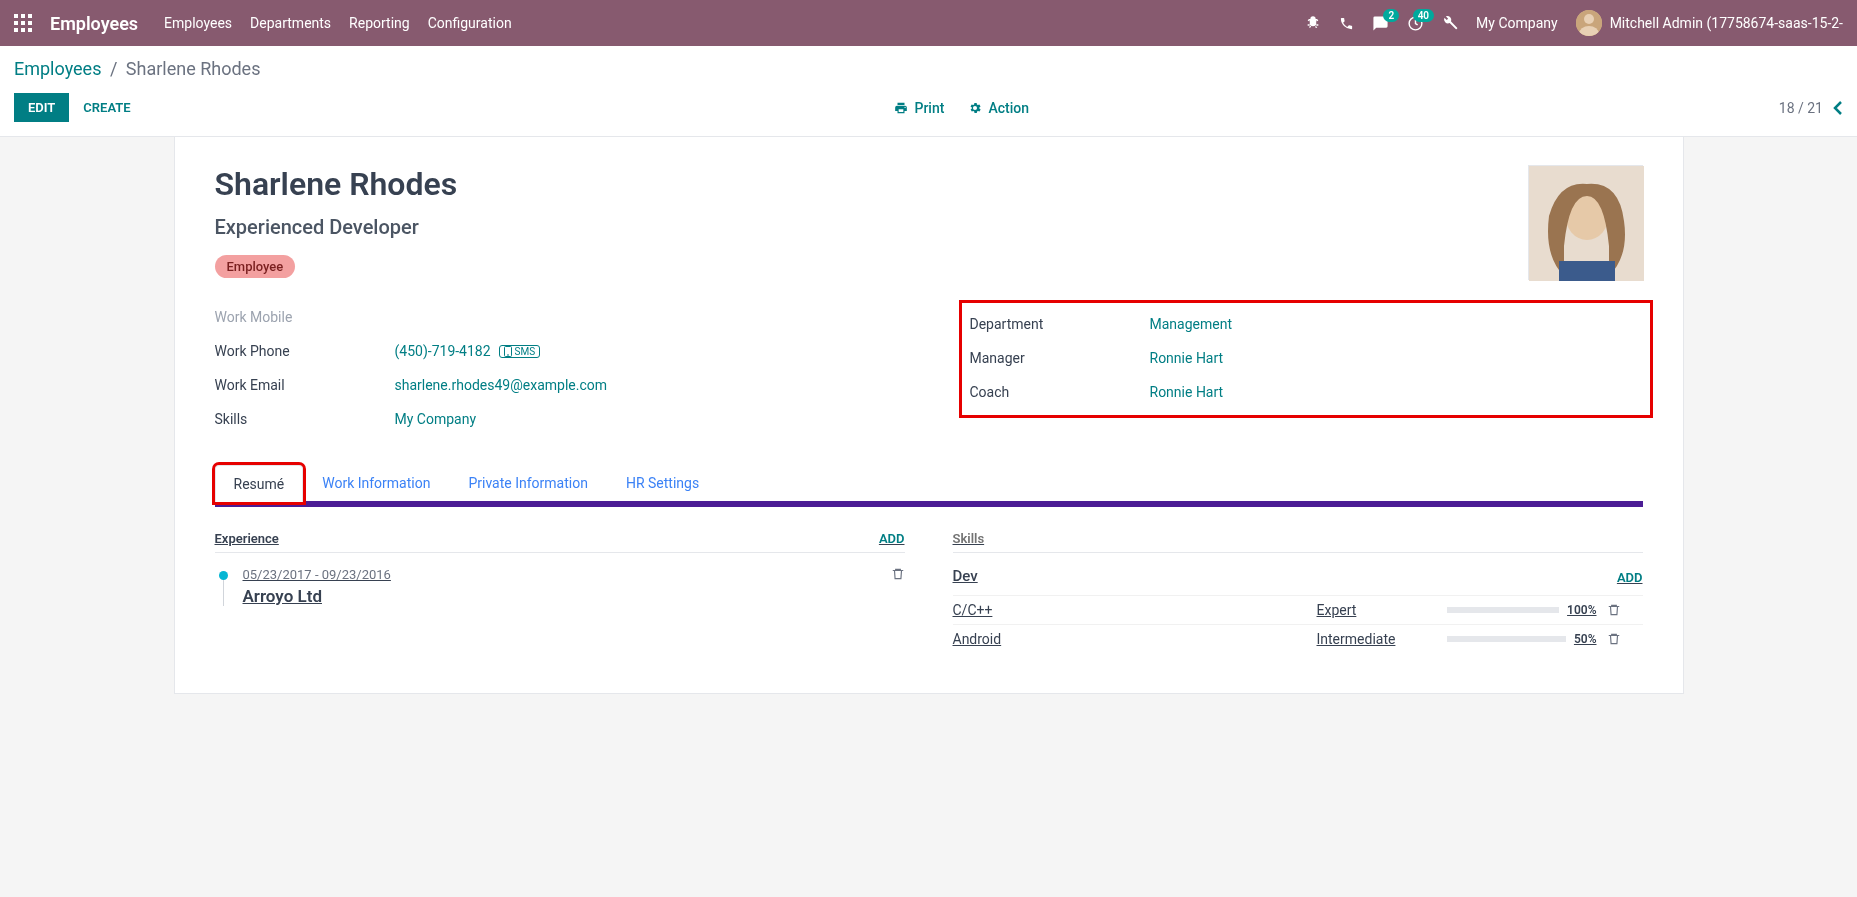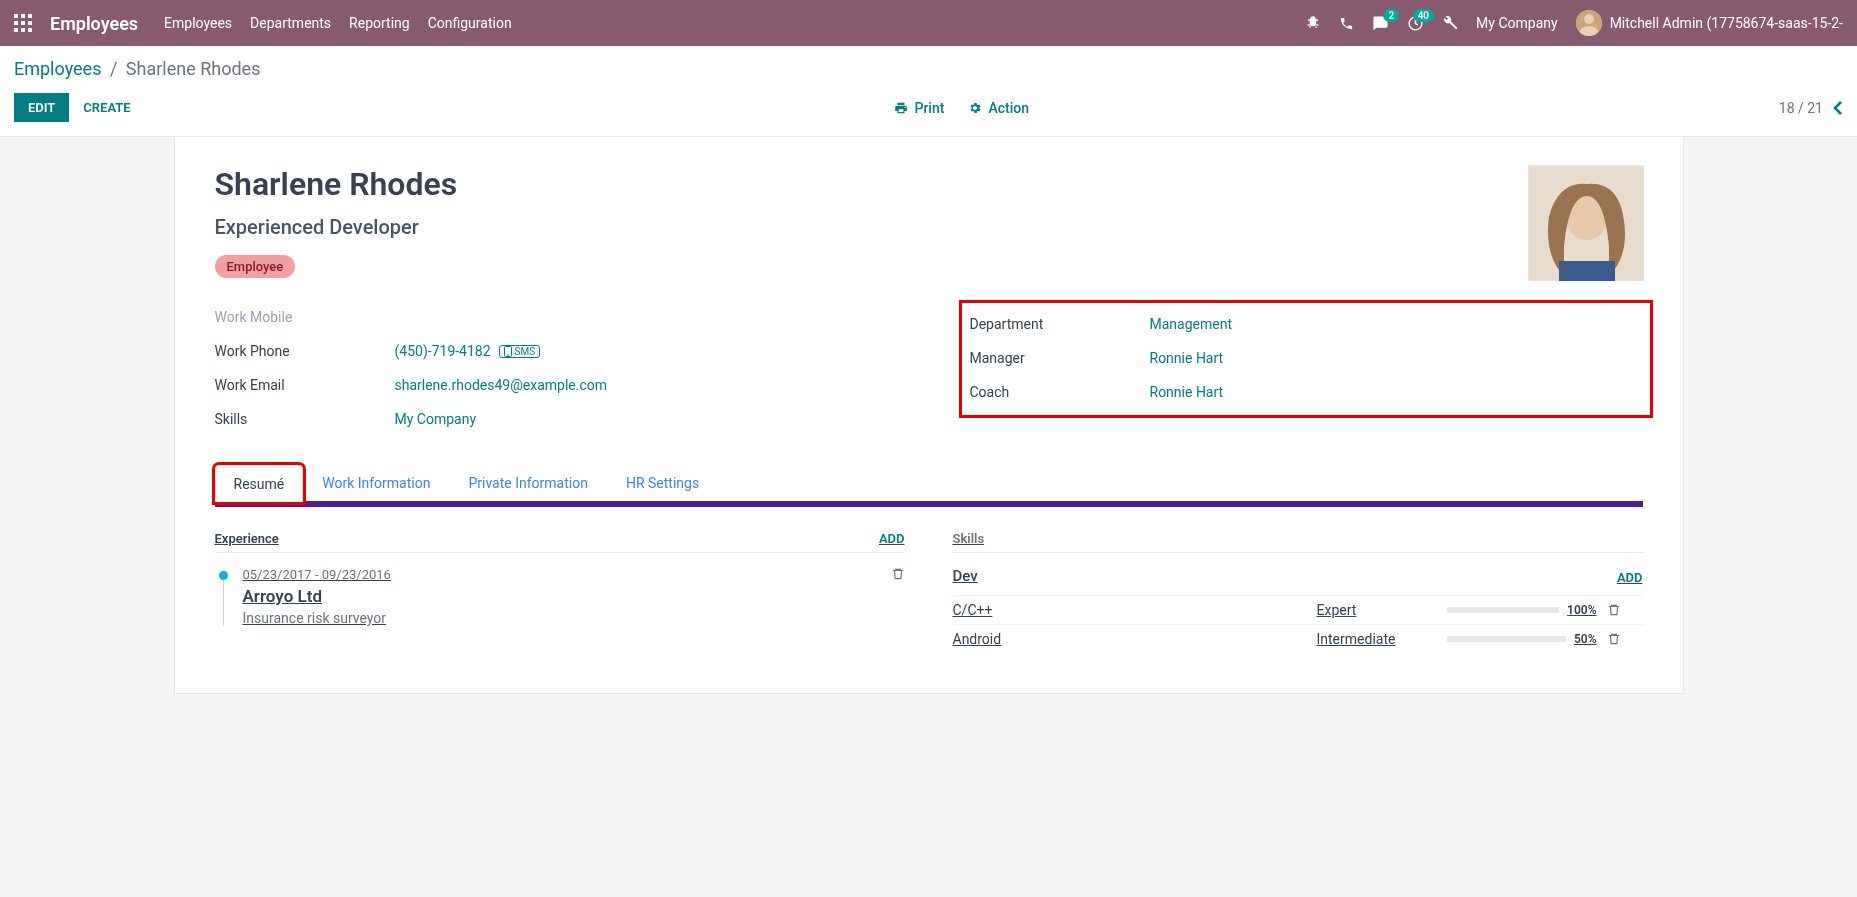--- a/index.html
+++ b/index.html
@@ -266,21 +266,20 @@
         <div class="timeline">
           <div class="tl-item">
             <span class="tl-dot"></span>
             <span class="tl-del">
               <svg width="14" height="14" viewBox="0 0 24 24" fill="none" stroke="#6b7280" stroke-width="2">
                   <path d="M3 6h18M8 6V4h8v2M6 6l1 14h10l1-14"></path>
                 </svg>
             </span>
             <div class="tl-date">05/23/2017 - 09/23/2016</div>
             <div class="tl-title">Arroyo Ltd</div>
-            <div class="tl-sub">Insurance risk surveyor</div>
           </div>
         </div>
       </div>
 
       <div class="bottom-col">
         <div class="skills-label">Skills</div>
         <div class="skill-group-head">
           <span class="skill-group">Dev</span>
           <span class="add-link">ADD</span>
         </div>

